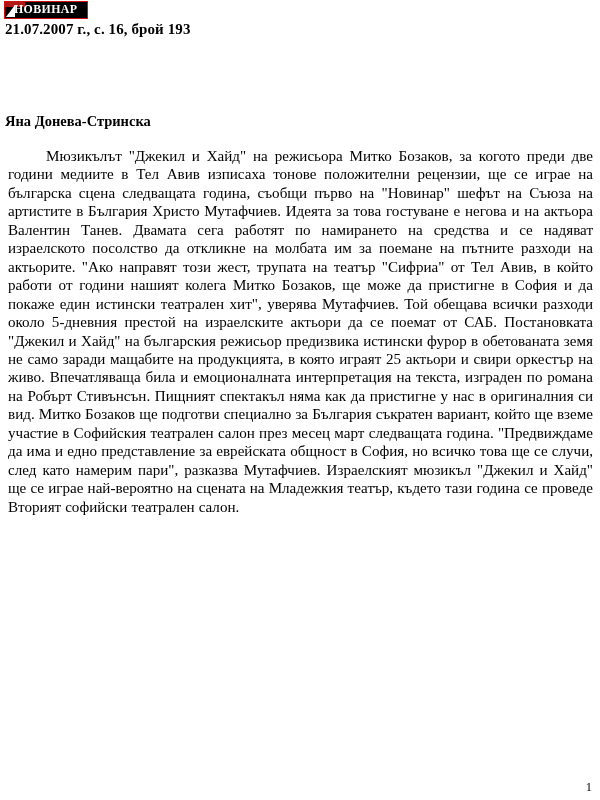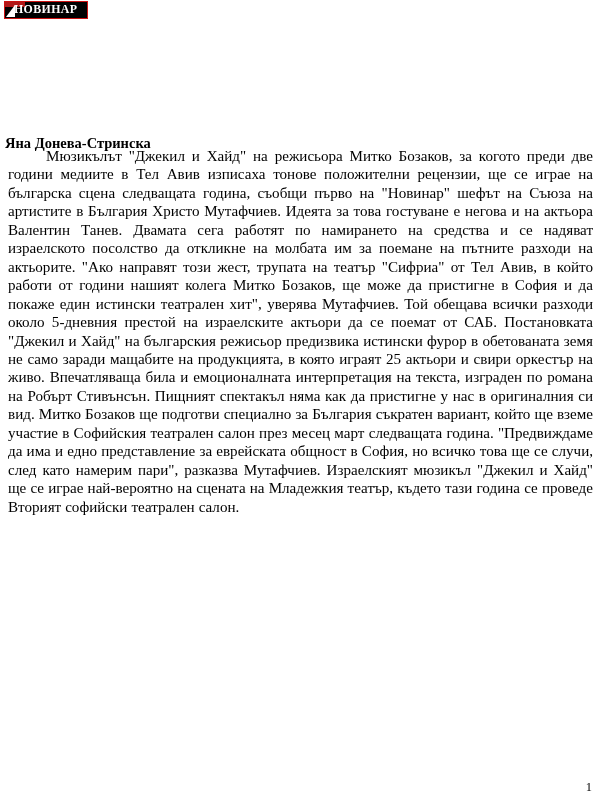--- a/index.html
+++ b/index.html
@@ -100,21 +100,20 @@
   
   .byline {
     position: absolute;
     left: 5px;
     top: 112px;
     width: 400px;
     font-family: "Liberation Serif", "DejaVu Serif", serif;
     font-weight: bold;
     font-size: 14.5px;
     line-height: 18px;
-    margin-top: 22px;
   }
 
   
   .article-body {
     position: absolute;
     left: 8px;
     top: 147px;
     width: 585px;
     font-family: "Liberation Serif", "DejaVu Serif", serif;
     font-size: 15.1px;
@@ -141,20 +140,21 @@
 <body>
 
 <div class="page">
 
   <div class="masthead">
     <div class="masthead-corner"></div>
     <div class="masthead-wedge"></div>
     <div class="masthead-word">НОВИНАР</div>
   </div>
 
+  <div class="issue-line">21.07.2007 г., с. 16, брой 193</div>
 
 
   <div class="byline">Яна Донева-Стринска</div>
 
   <div class="article-body">Мюзикълът "Джекил и Хайд" на режисьора Митко Бозаков, за когото преди две години медиите в Тел Авив изписаха тонове положителни рецензии, ще се играе на българска сцена следващата година, съобщи първо на "Новинар" шефът на Съюза на артистите в България Христо Мутафчиев. Идеята за това гостуване е негова и на актьора Валентин Танев. Двамата сега работят по намирането на средства и се надяват израелското посолство да откликне на молбата им за поемане на пътните разходи на актьорите. "Ако направят този жест, трупата на театър "Сифриа" от Тел Авив, в който работи от години нашият колега Митко Бозаков, ще може да пристигне в София и да покаже един истински театрален хит", уверява Мутафчиев. Той обещава всички разходи около 5-дневния престой на израелските актьори да се поемат от САБ. Постановката "Джекил и Хайд" на българския режисьор предизвика истински фурор в обетованата земя не само заради мащабите на продукцията, в която играят 25 актьори и свири оркестър на живо. Впечатляваща била и емоционалната интерпретация на текста, изграден по романа на Робърт Стивънсън. Пищният спектакъл няма как да пристигне у нас в оригиналния си вид. Митко Бозаков ще подготви специално за България съкратен вариант, който ще вземе участие в Софийския театрален салон през месец март следващата година. "Предвиждаме да има и едно представление за еврейската общност в София, но всичко това ще се случи, след като намерим пари", разказва Мутафчиев. Израелският мюзикъл "Джекил и Хайд" ще се играе най-вероятно на сцената на Младежкия театър, където тази година се проведе Вторият софийски театрален салон.</div>
 
   <div class="page-number">1</div>
 
 </div>
 

